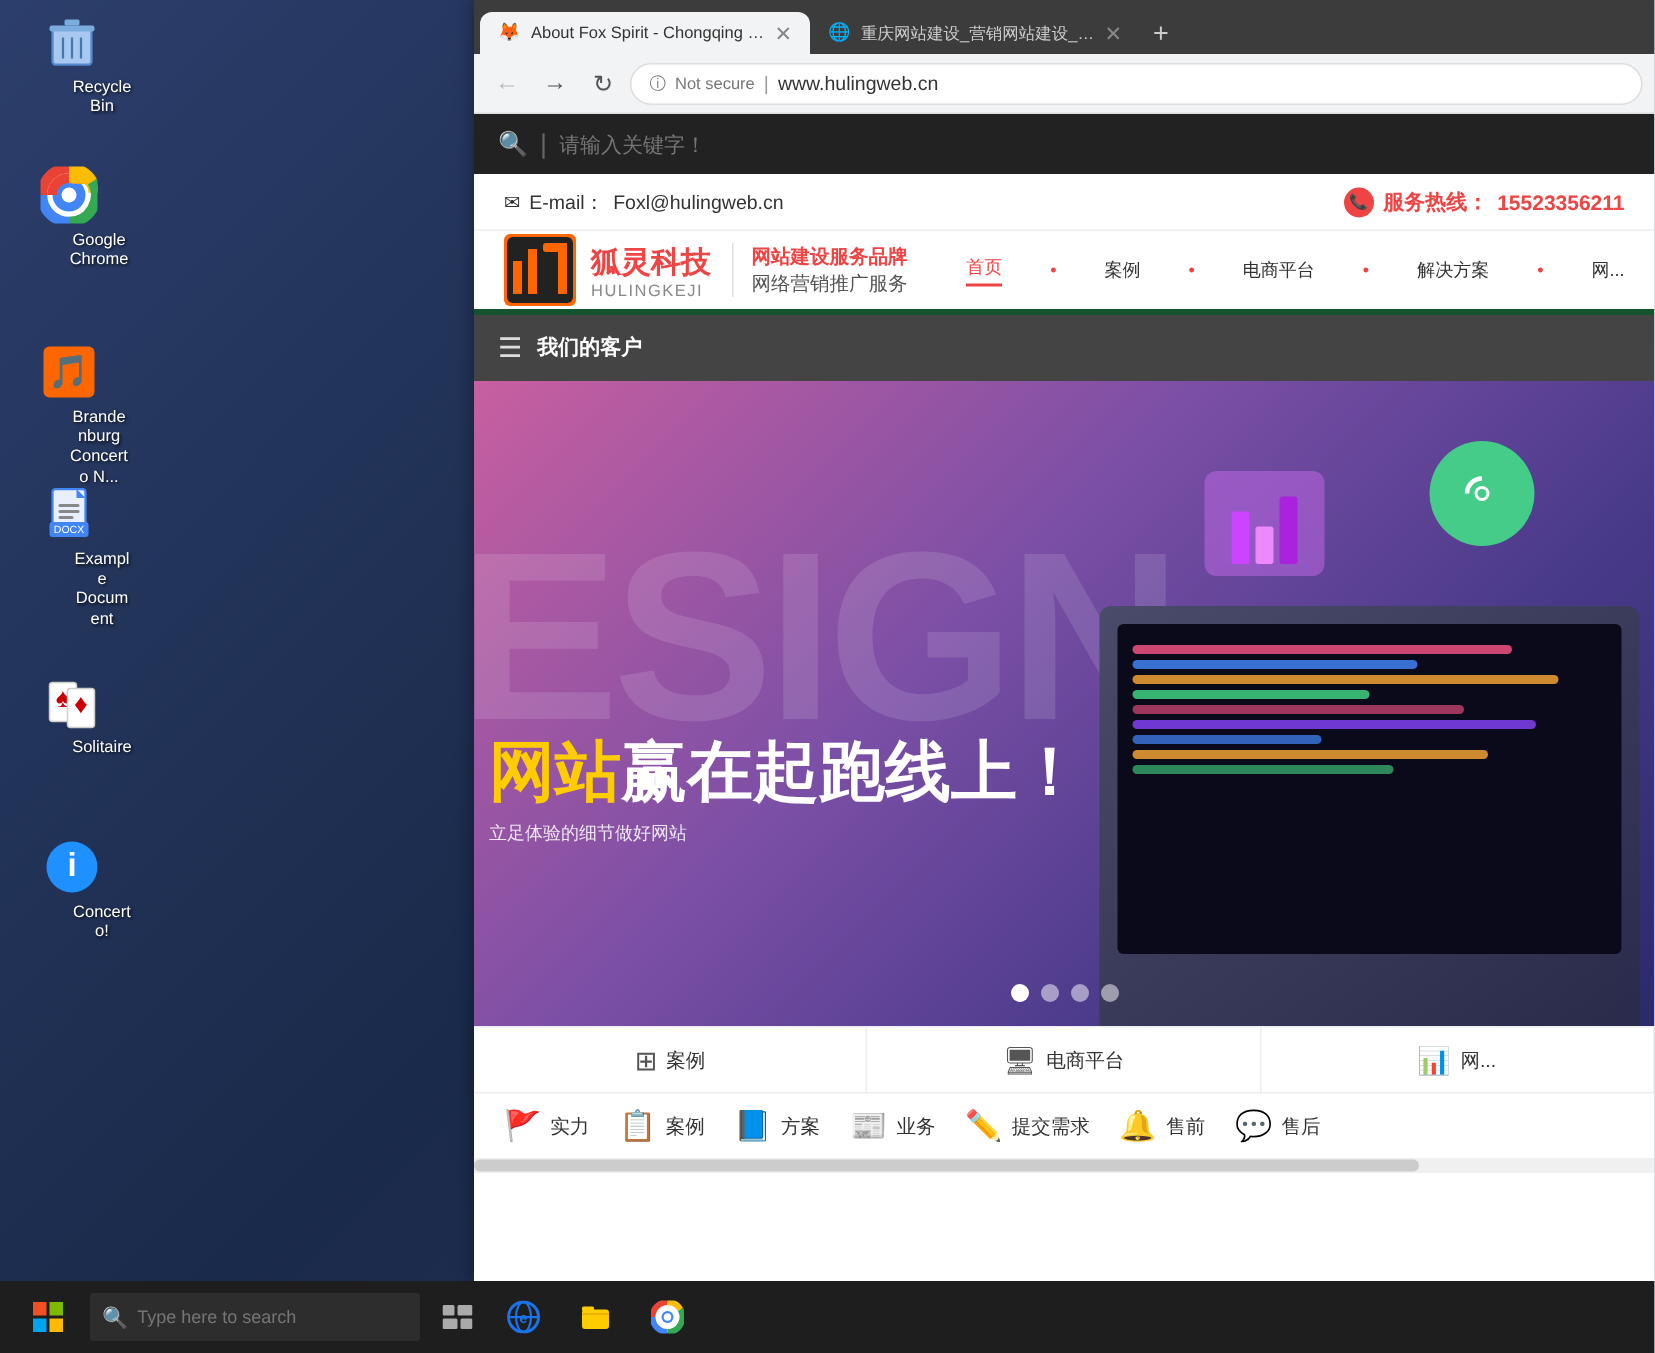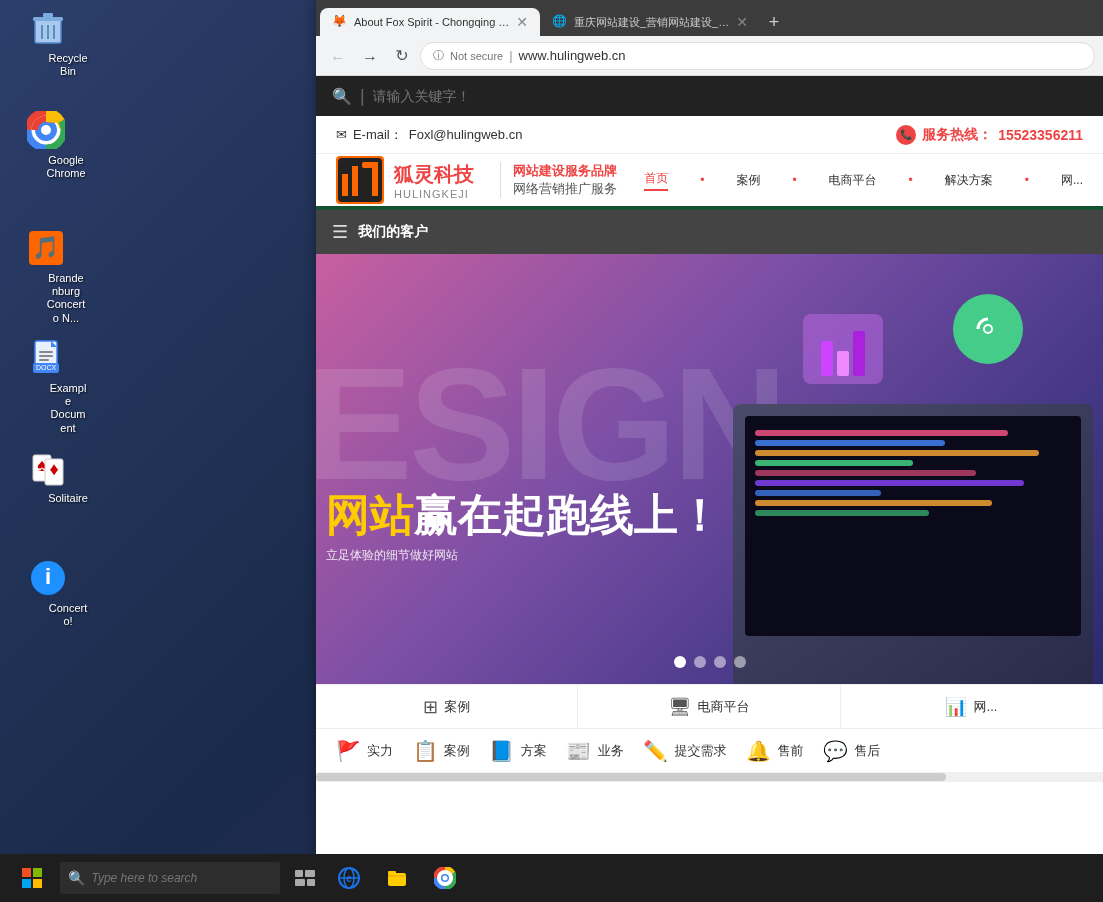--- a/index.html
+++ b/index.html
@@ -45,21 +45,21 @@
       cursor: pointer; color: white; font-size: 18px;
     }
     .taskbar-search {
       display: flex; align-items: center;
       background: #2d2d2d; border-radius: 2px;
       height: 32px; padding: 0 8px; margin: 0 4px;
       width: 220px;
     }
     .taskbar-search input {
       background: transparent; border: none; outline: none;
-      color: white; font-size: 12px; width: 180px; font-style: italic;
+      color: white; font-size: 12px; width: 180px;
     }
     .taskbar-btn {
       width: 42px; height: 48px; display: flex; align-items: center; justify-content: center;
       cursor: pointer; color: white;
     }
     .taskbar-apps {
       display: flex; align-items: center; gap: 2px;
     }
     .taskbar-app {
       width: 46px; height: 48px; display: flex; align-items: center; justify-content: center;
@@ -307,21 +307,21 @@
   <div class="desktop-icon" style="top:228px;left:6px">
     <div class="icon-img">
       <svg width="38" height="38" viewBox="0 0 38 38">
         <rect x="2" y="2" width="34" height="34" rx="4" fill="#ff6600"></rect>
         <text x="19" y="26" text-anchor="middle" fill="white" font-size="22" font-family="serif">🎵</text>
       </svg>
     </div>
     <span class="icon-label">Brandenburg Concerto N...</span>
   </div>
 
-  <div class="desktop-icon" style="top:338px;left:8px">
+  <div class="desktop-icon" style="top:323px;left:8px">
     <div class="icon-img">
       <svg width="38" height="38" viewBox="0 0 38 38">
         <rect x="6" y="2" width="22" height="28" rx="2" fill="#e8f0fe"></rect>
         <rect x="6" y="2" width="22" height="28" rx="2" fill="none" stroke="#4285f4" stroke-width="1.5"></rect>
         <path d="M22,2 L28,8 L22,8 Z" fill="#4285f4"></path>
         <rect x="10" y="12" width="14" height="2" rx="1" fill="#888"></rect>
         <rect x="10" y="16" width="14" height="2" rx="1" fill="#888"></rect>
         <rect x="10" y="20" width="10" height="2" rx="1" fill="#888"></rect>
         <rect x="4" y="24" width="26" height="10" rx="2" fill="#4285f4"></rect>
         <text x="17" y="31" text-anchor="middle" fill="white" font-size="7" font-family="Arial">DOCX</text>
@@ -411,21 +411,21 @@
               <rect x="24" y="4" width="16" height="6" rx="2" fill="#ff6600"></rect>
               <rect x="34" y="4" width="6" height="34" fill="#ff6600"></rect>
             </svg>
           </div>
           <div>
             <div style="display:flex;gap:4px;align-items:center">
               <span style="font-size:20px;font-weight:bold;color:#e44;font-family:serif;">狐灵科技</span>
             </div>
             <div style="font-size:11px;color:#888;letter-spacing:1px">HULINGKEJI</div>
           </div>
-          <div style="margin-left:16px;border-left:1px solid #ddd;padding-left:12px">
+          <div style="margin-left:4px;border-left:1px solid #ddd;padding-left:12px">
             <div style="font-size:13px;color:#e44;font-weight:bold">网站建设服务品牌</div>
             <div style="font-size:13px;color:#555">网络营销推广服务</div>
           </div>
         </div>
         <div class="site-menu">
           <a class="active">首页</a>
           <span class="dot">•</span>
           <a>案例</a>
           <span class="dot">•</span>
           <a>电商平台</a>

